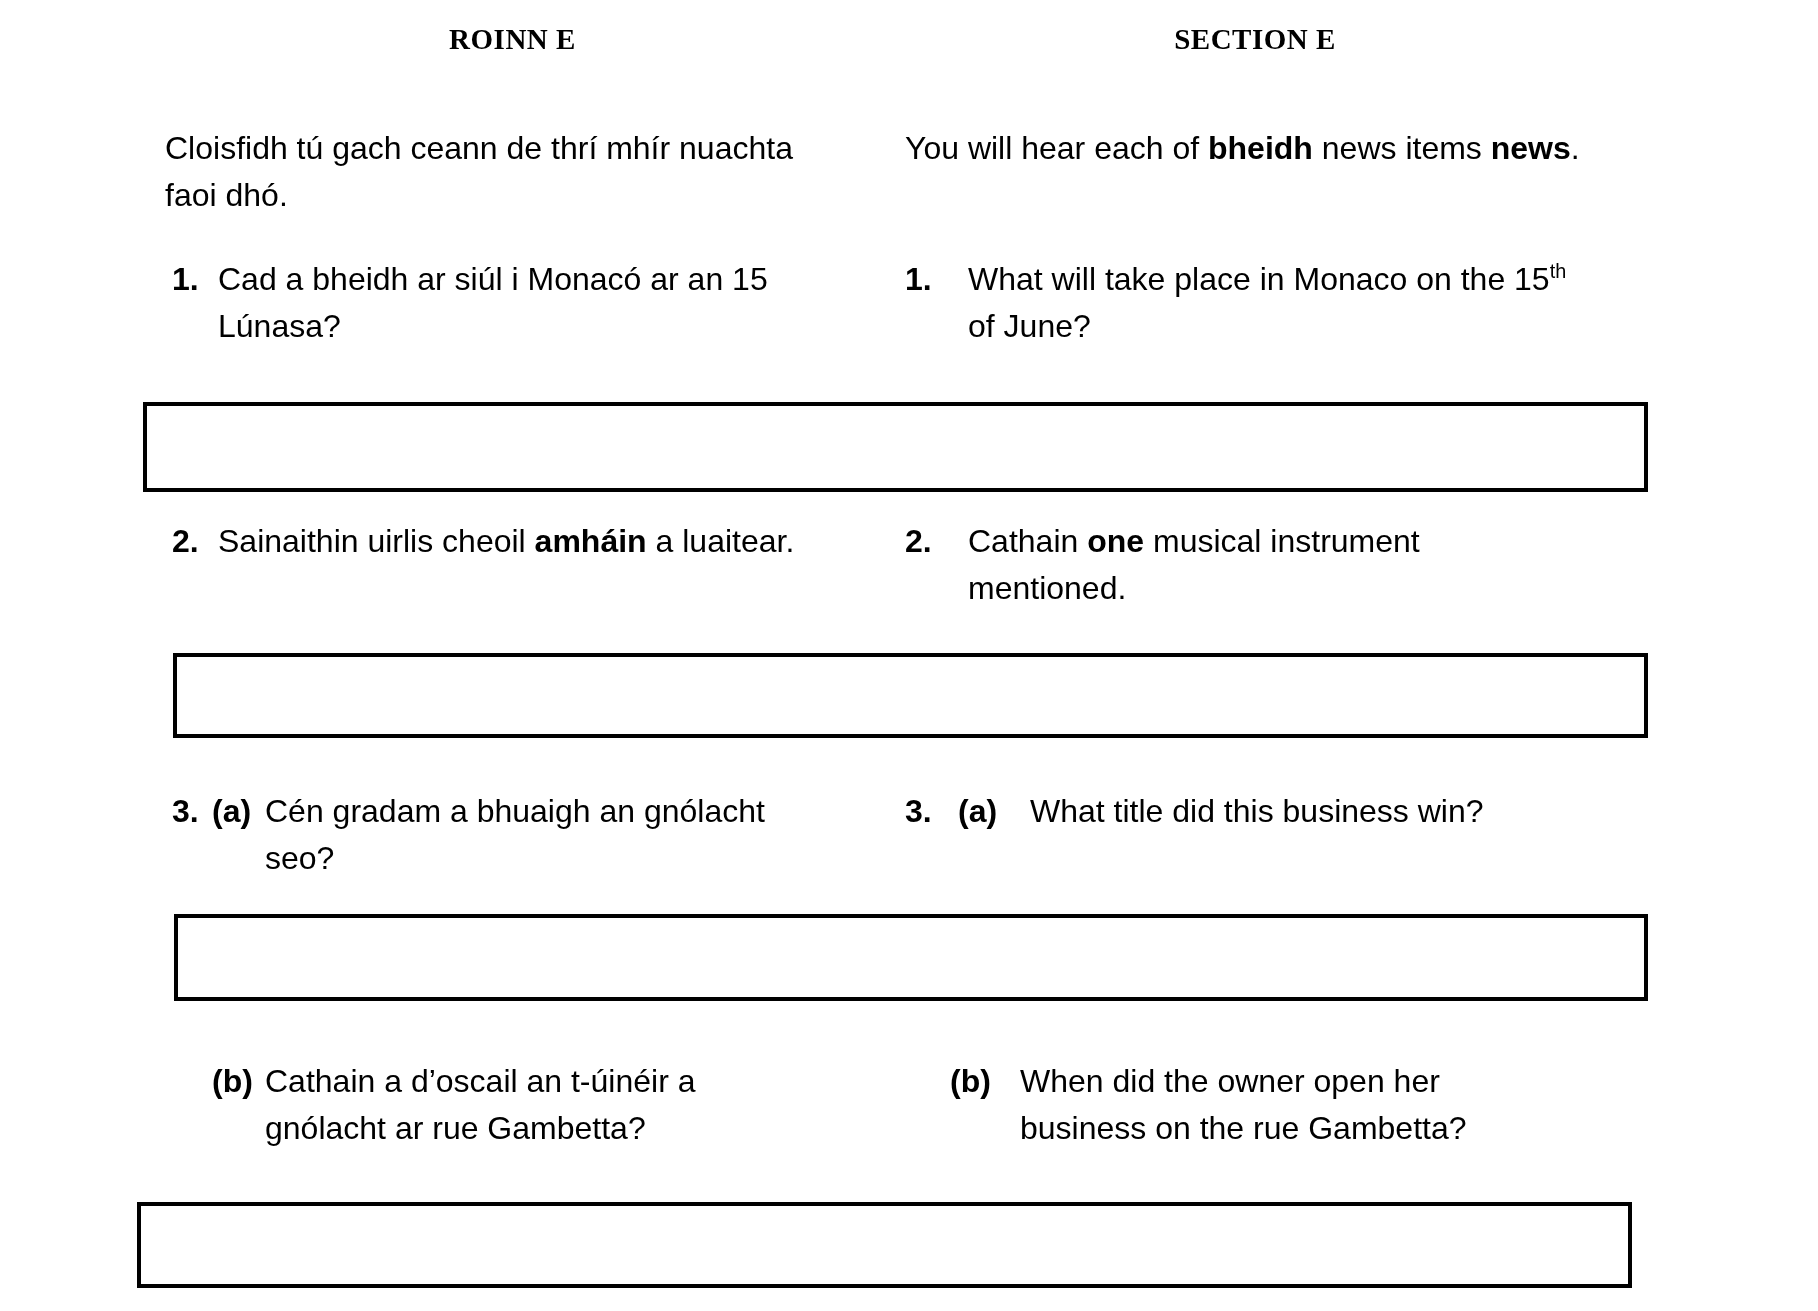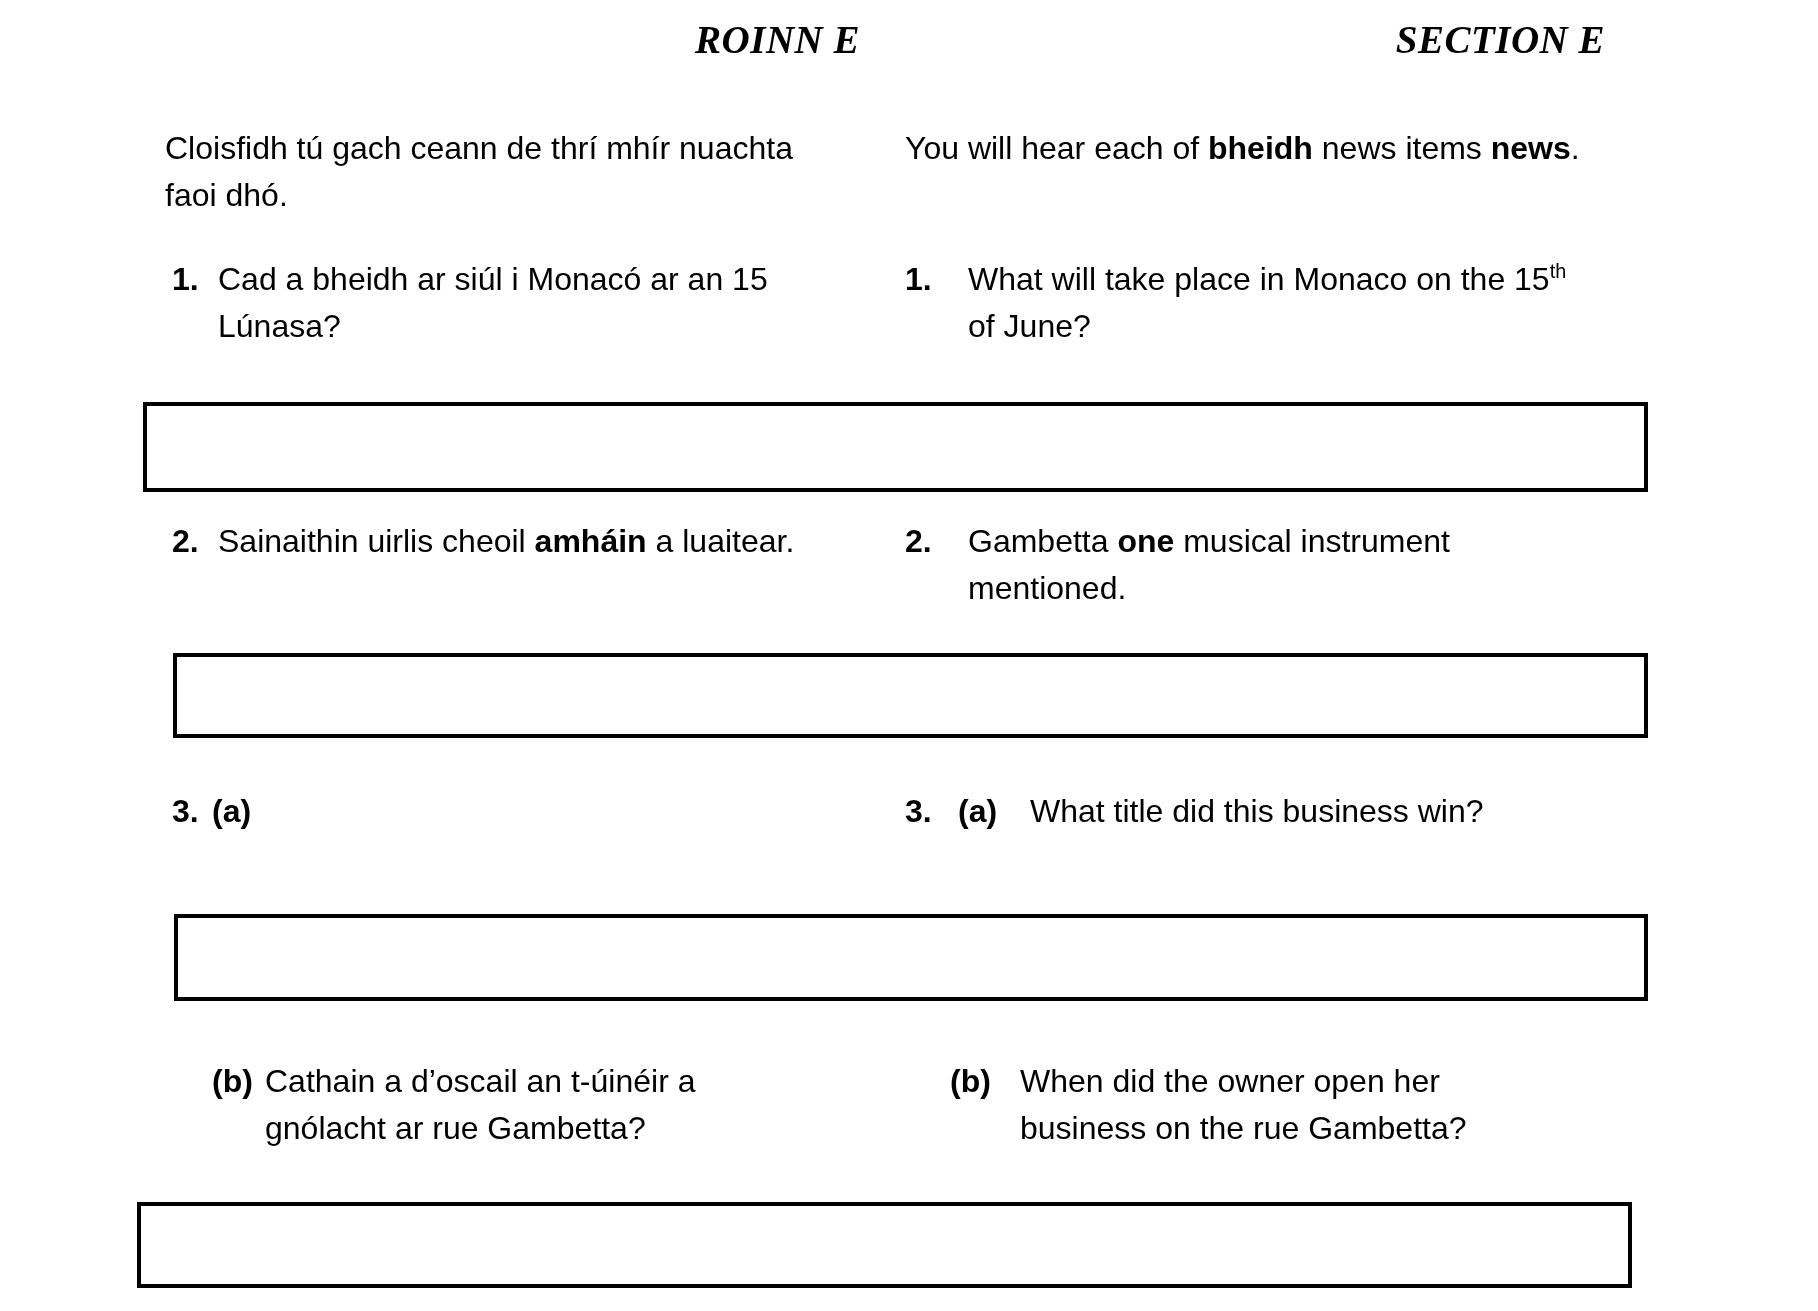--- a/index.html
+++ b/index.html
@@ -6,22 +6,22 @@
   body {
     width:1818px; height:1311px;
     background:#ffffff; color:#000000;
     font-family:"Liberation Sans", sans-serif;
     font-size:32px; line-height:47px;
     position:relative; overflow:hidden;
   }
   .abs { position:absolute; }
   .heading {
     font-family:"Liberation Serif", serif;
-    font-weight:bold; font-size:39px; line-height:47px;
-    text-align:right; letter-spacing:0.5px;font-style:italic;
+    font-weight:bold; font-size:29px; line-height:47px;
+    text-align:center; letter-spacing:0.5px;
   }
   .intro { }
   .qcell { display:flex; align-items:flex-start; }
   .num  { font-weight:bold; flex:0 0 auto; }
   .sub  { font-weight:bold; flex:0 0 auto; }
   .qtext { flex:0 1 auto; }
   
   .l-num      { width:46px; }
   .l-num-sub  { width:40px; }
   .l-sub      { width:53px; }
@@ -57,28 +57,29 @@
 </div>
 
 <div class="answer-box" style="left:143px; top:402px; width:1505px; height:90px;"></div>
 
 <div class="abs qcell" style="left:172px; top:518px; width:730px;">
   <span class="num l-num">2.</span>
   <span class="qtext"><span>Sainaithin uirlis cheoil </span><span style="font-weight: bold; margin-top: 33px;">amháin</span><span> a luaitear.</span></span>
 </div>
 <div class="abs qcell" style="left:905px; top:518px; width:790px;">
   <span class="num r-num">2.</span>
-  <span class="qtext"><span>Gambetta </span><span style="font-weight: bold; margin-top: 41px;">one</span><span> musical instrument</span><br><span>mentioned.</span></span>
+  <span class="qtext"><span>Cathain </span><span style="font-weight: bold; margin-top: 41px;">one</span><span> musical instrument</span><br><span>mentioned.</span></span>
 </div>
 
 <div class="answer-box" style="left:173px; top:653px; width:1475px; height:85px;"></div>
 
 <div class="abs qcell" style="left:172px; top:788px; width:730px;">
   <span class="num l-num-sub">3.</span>
   <span class="sub l-sub">(a)</span>
+  <span class="qtext"><span>Cén gradam a bhuaigh an gnólacht</span><br><span>seo?</span></span>
 </div>
 <div class="abs qcell" style="left:905px; top:788px; width:790px;">
   <span class="num r-num-sub">3.</span>
   <span class="sub r-sub">(a)</span>
   <span class="qtext"><span>What title did this business win?</span></span>
 </div>
 
 <div class="answer-box" style="left:174px; top:914px; width:1474px; height:87px;"></div>
 
 <div class="abs qcell" style="left:212px; top:1058px; width:700px;">

